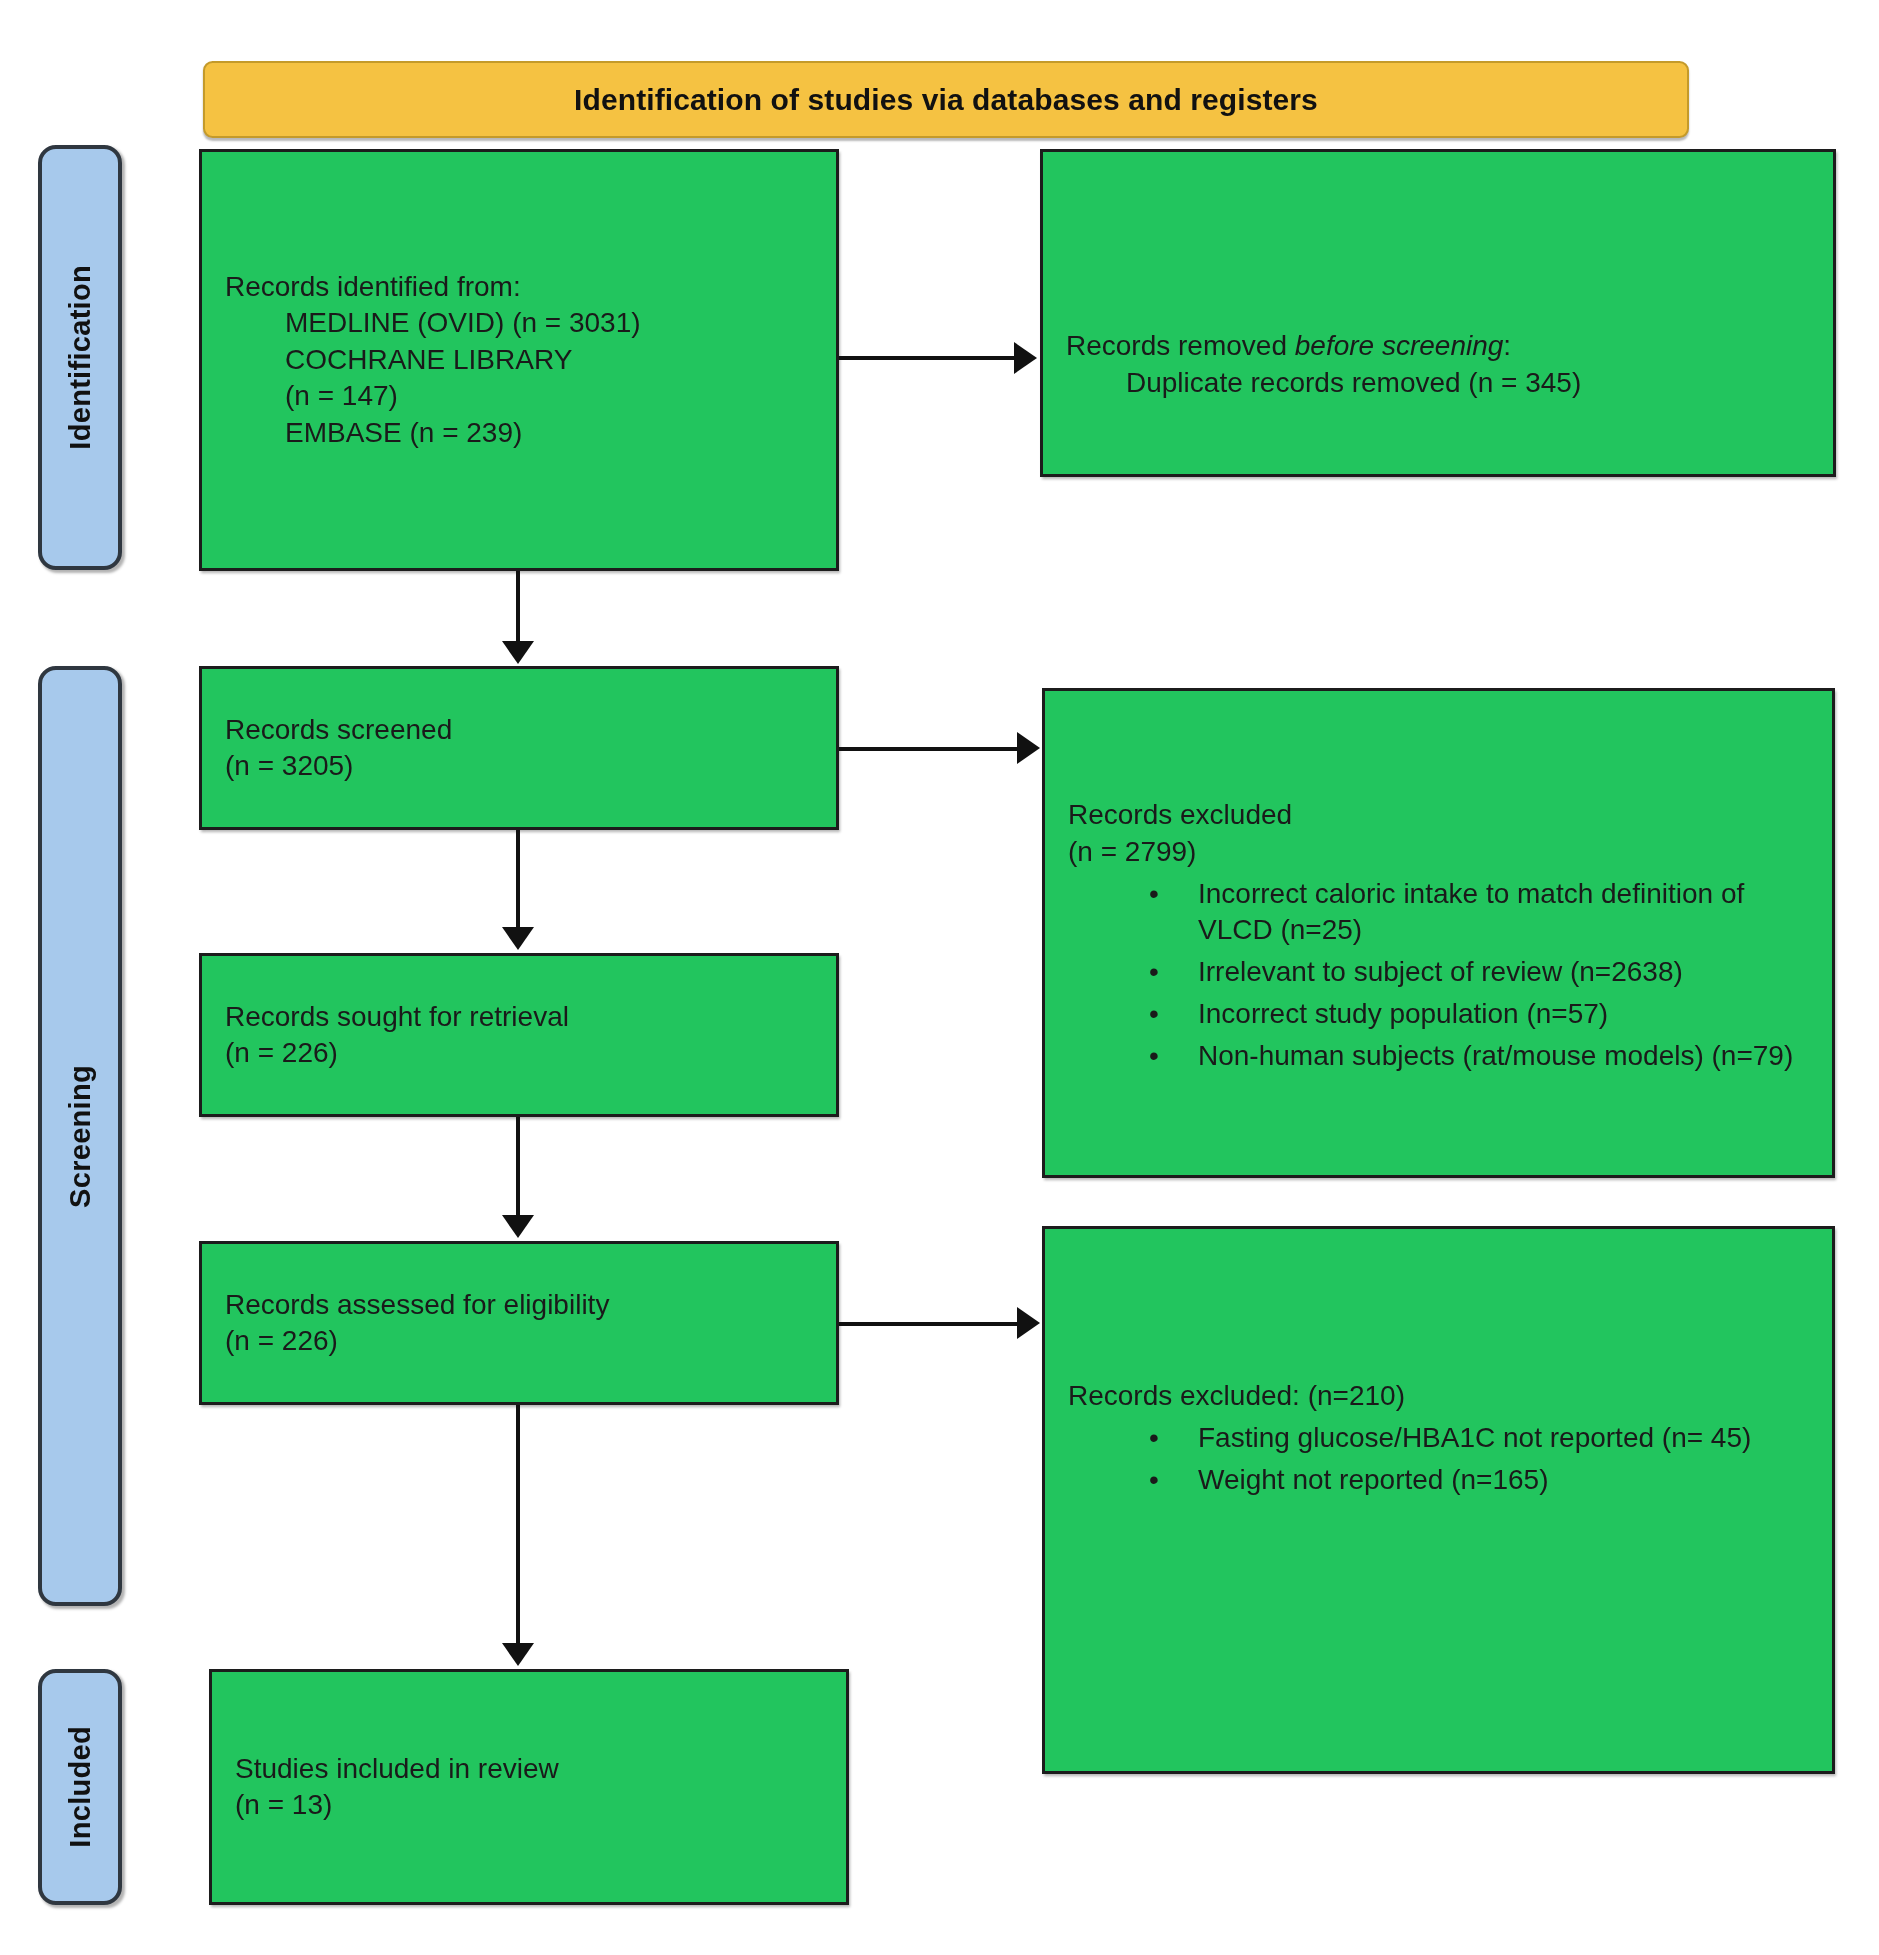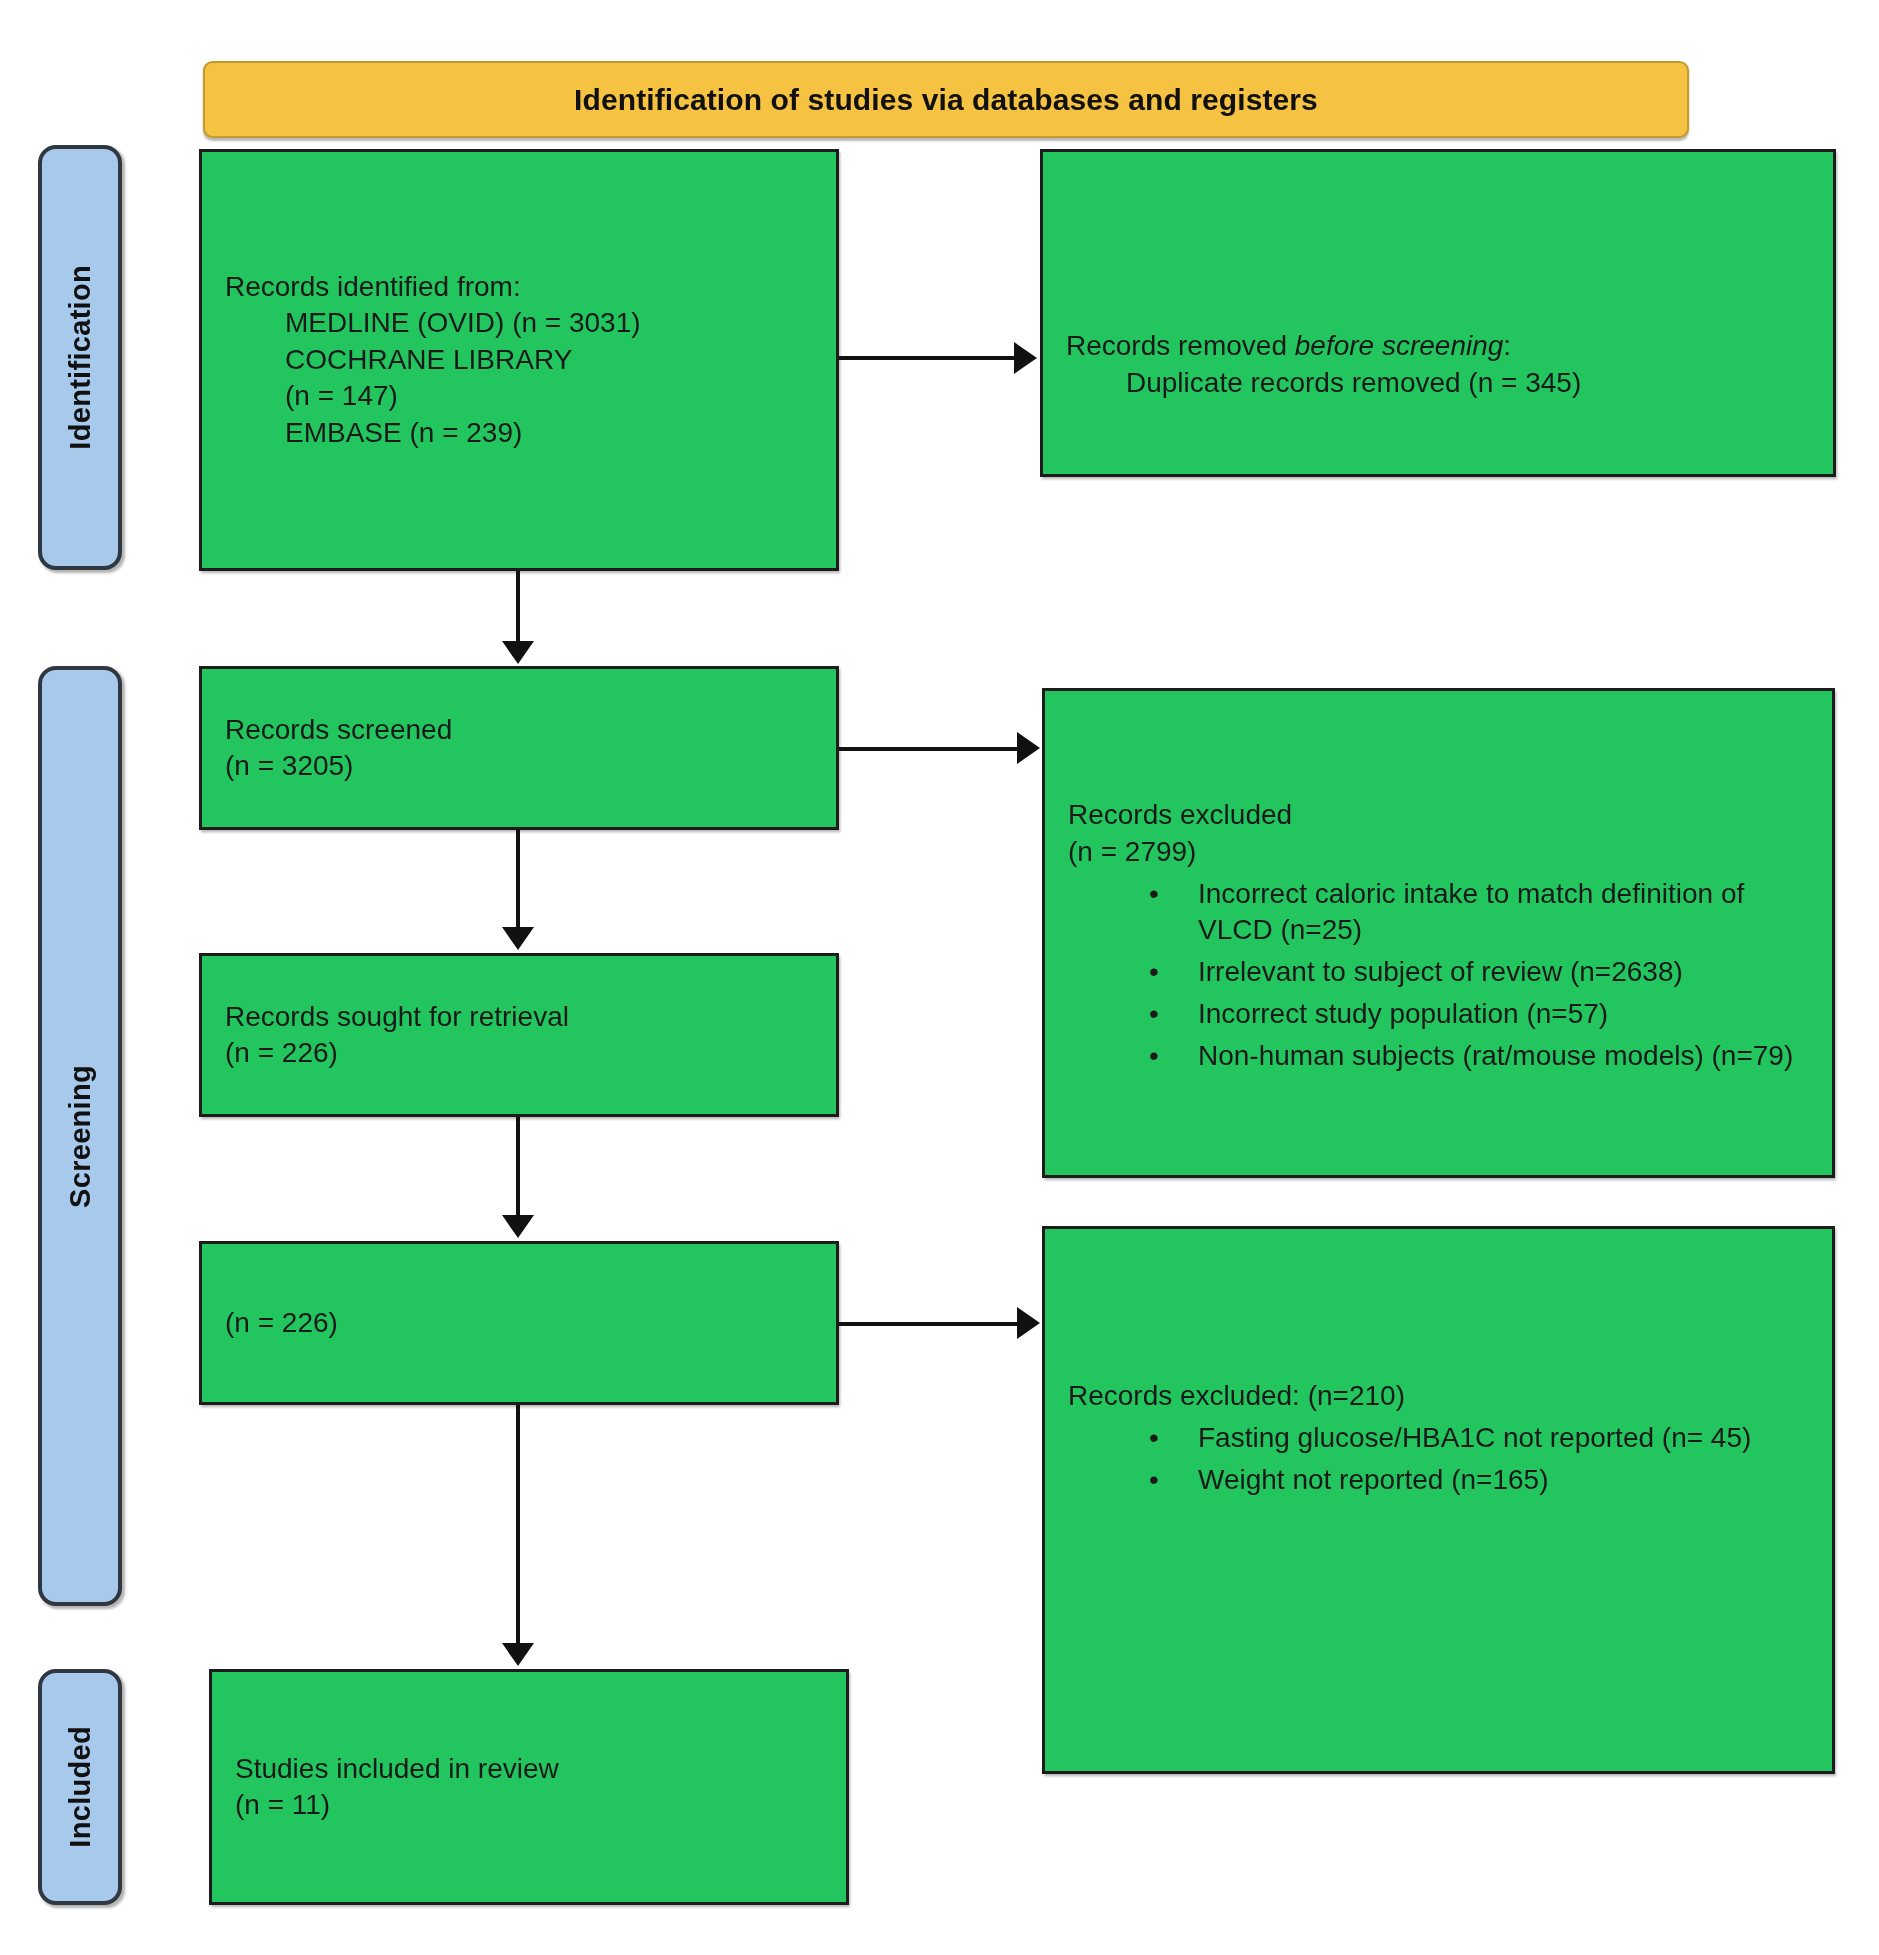--- a/index.html
+++ b/index.html
@@ -225,38 +225,39 @@
 
   <div class="fbox" id="box-sought">
     <div class="inner">
       <p>Records sought for retrieval</p>
       <p>(n = 226)</p>
     </div>
   </div>
 
   <div class="fbox" id="box-assessed">
     <div class="inner">
+      <p>Records assessed for eligibility</p>
       <p>(n = 226)</p>
     </div>
   </div>
 
   <div class="fbox" id="box-excluded-2">
     <div class="inner">
       <p>Records excluded: (n=210)</p>
       <ul class="blist">
         <li><span class="bullet">•</span><span>Fasting glucose/HBA1C not reported (n= 45)</span></li>
         <li><span class="bullet">•</span><span>Weight not reported (n=165)</span></li>
       </ul>
     </div>
   </div>
 
   <div class="fbox" id="box-included">
     <div class="inner">
       <p>Studies included in review</p>
-      <p>(n = 11)</p>
+      <p>(n = 13)</p>
     </div>
   </div>
 
   <div class="conn v" id="c-v1"></div>
   <div class="arrow-down" id="a-v1"></div>
   <div class="conn v" id="c-v2"></div>
   <div class="arrow-down" id="a-v2"></div>
   <div class="conn v" id="c-v3"></div>
   <div class="arrow-down" id="a-v3"></div>
   <div class="conn v" id="c-v4"></div>

